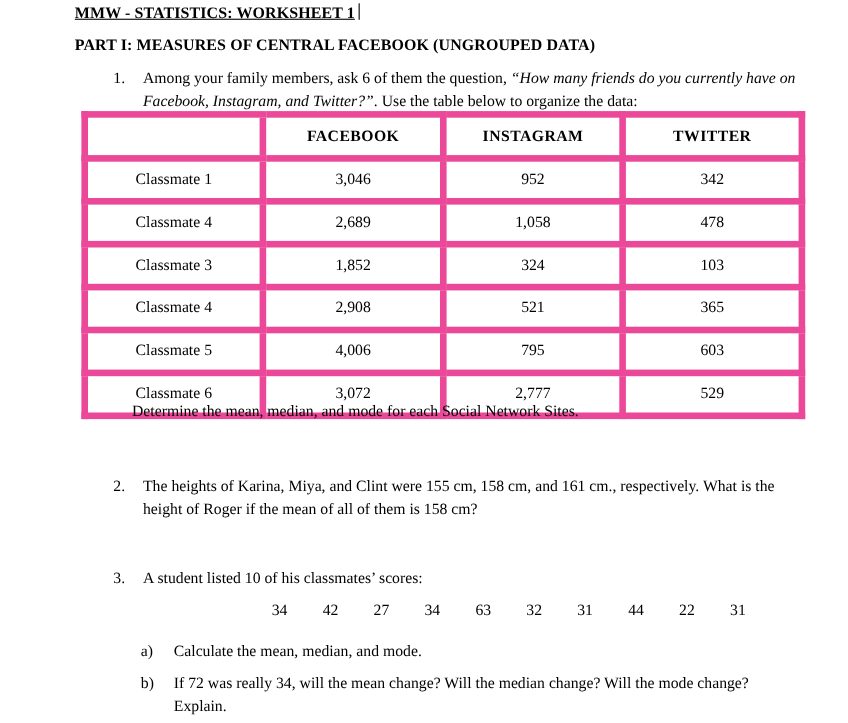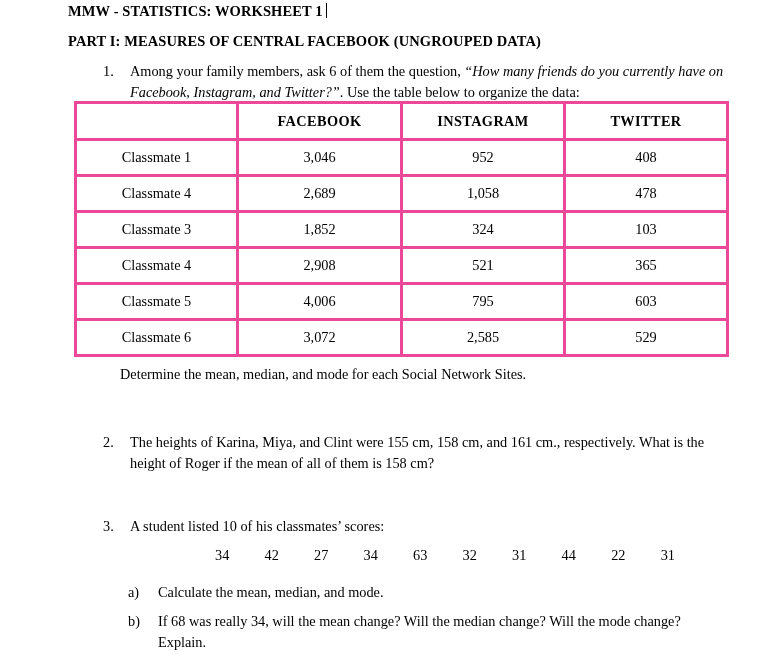--- a/index.html
+++ b/index.html
@@ -25,20 +25,21 @@
 
   
   .doc-title {
     position: absolute;
     left: 68px;
     top: 3px;
     font-size: 14.5px;
     font-weight: bold;
     letter-spacing: 0.1px;
     white-space: nowrap;
+    text-decoration: underline;
   }
   .caret {
     display: inline-block;
     width: 1px;
     height: 15px;
     background: #000;
     vertical-align: -2px;
     margin-left: 3px;
   }
   .part-title {
@@ -86,21 +87,21 @@
     width: 652px;
     table-layout: fixed;
     font-size: 14.3px;
   }
   table.data col.c0 { width: 162px; }
   table.data col.c1 { width: 164px; }
   table.data col.c2 { width: 163px; }
   table.data col.c3 { width: 163px; }
 
   table.data th, table.data td {
-    border: 3px solid #ec4899;
+    border: 6px solid #ec4899;
     text-align: center;
     vertical-align: middle;
     padding: 0;
     height: 33px;
     font-weight: normal;
   }
   table.data thead th {
     font-weight: bold;
     letter-spacing: 0.4px;
     height: 34px;
@@ -119,21 +120,21 @@
   
   .scores {
     position: absolute;
     left: 215px;
     top: 547px;
     width: 460px;
     display: flex;
     justify-content: space-between;
     font-size: 14.3px;
   }
-  .scores span { display: inline-block; }
+  .scores span { display: inline-block; margin-left: 32px; }
 
   
   .sub-item {
     position: absolute;
     font-size: 14.3px;
     line-height: 21px;
   }
   .sub-letter {
     position: absolute;
     left: 0;
@@ -174,21 +175,21 @@
           <th>FACEBOOK</th>
           <th>INSTAGRAM</th>
           <th>TWITTER</th>
         </tr>
       </thead>
       <tbody>
         <tr>
           <td>Classmate 1</td>
           <td>3,046</td>
           <td>952</td>
-          <td>408</td>
+          <td>342</td>
         </tr>
         <tr>
           <td>Classmate 4</td>
           <td>2,689</td>
           <td>1,058</td>
           <td>478</td>
         </tr>
         <tr>
           <td>Classmate 3</td>
           <td>1,852</td>
@@ -203,21 +204,21 @@
         </tr>
         <tr>
           <td>Classmate 5</td>
           <td>4,006</td>
           <td>795</td>
           <td>603</td>
         </tr>
         <tr>
           <td>Classmate 6</td>
           <td>3,072</td>
-          <td>2,585</td>
+          <td>2,777</td>
           <td>529</td>
         </tr>
       </tbody>
     </table>
   </div>
 
   <div class="determine">Determine the mean, median, and mode for each Social Network Sites.</div>
 
   <div class="q-item q2">
     <span class="q-num">2.</span>
@@ -242,16 +243,16 @@
     <span>31</span>
   </div>
 
   <div class="sub-item sub-a">
     <span class="sub-letter">a)</span>
     <span class="sub-body">Calculate the mean, median, and mode.</span>
   </div>
 
   <div class="sub-item sub-b">
     <span class="sub-letter">b)</span>
-    <span class="sub-body">If 68 was really 34, will the mean change? Will the median change? Will the mode change? Explain.</span>
+    <span class="sub-body">If 72 was really 34, will the mean change? Will the median change? Will the mode change? Explain.</span>
   </div>
 
 </div>
 
 </body></html>

